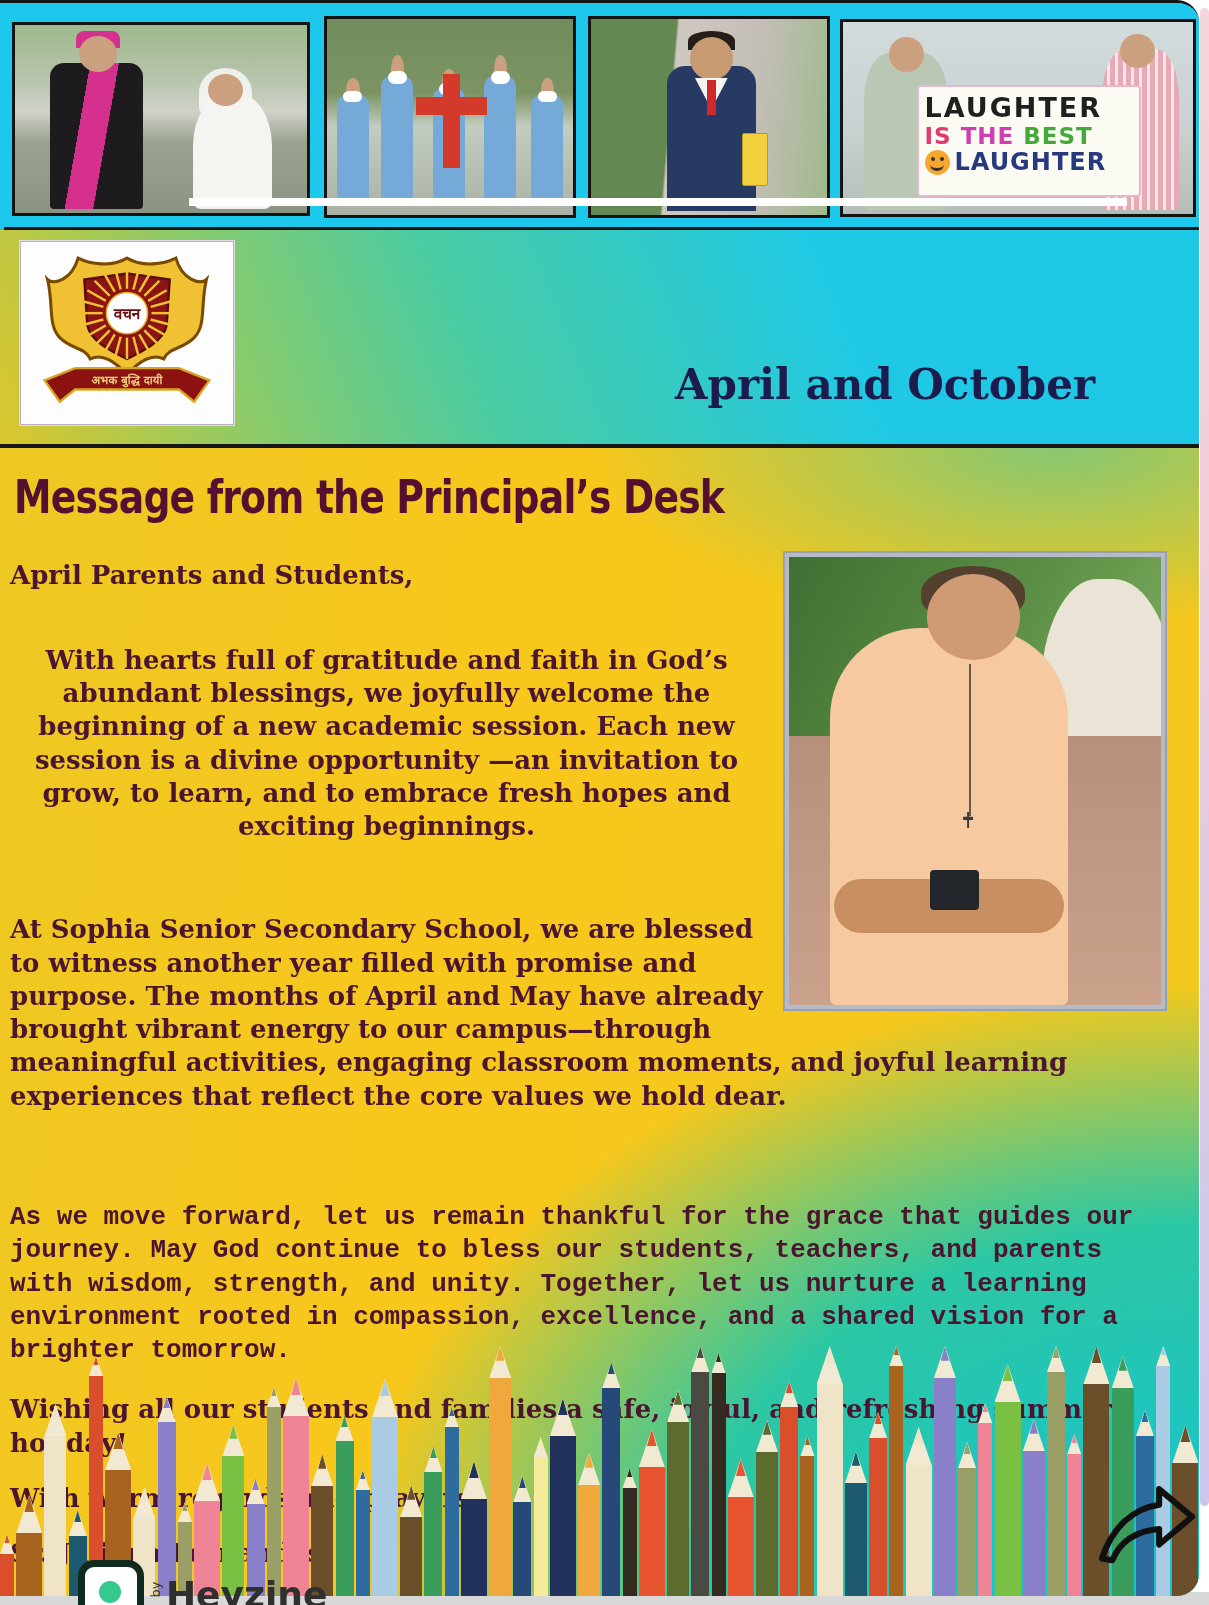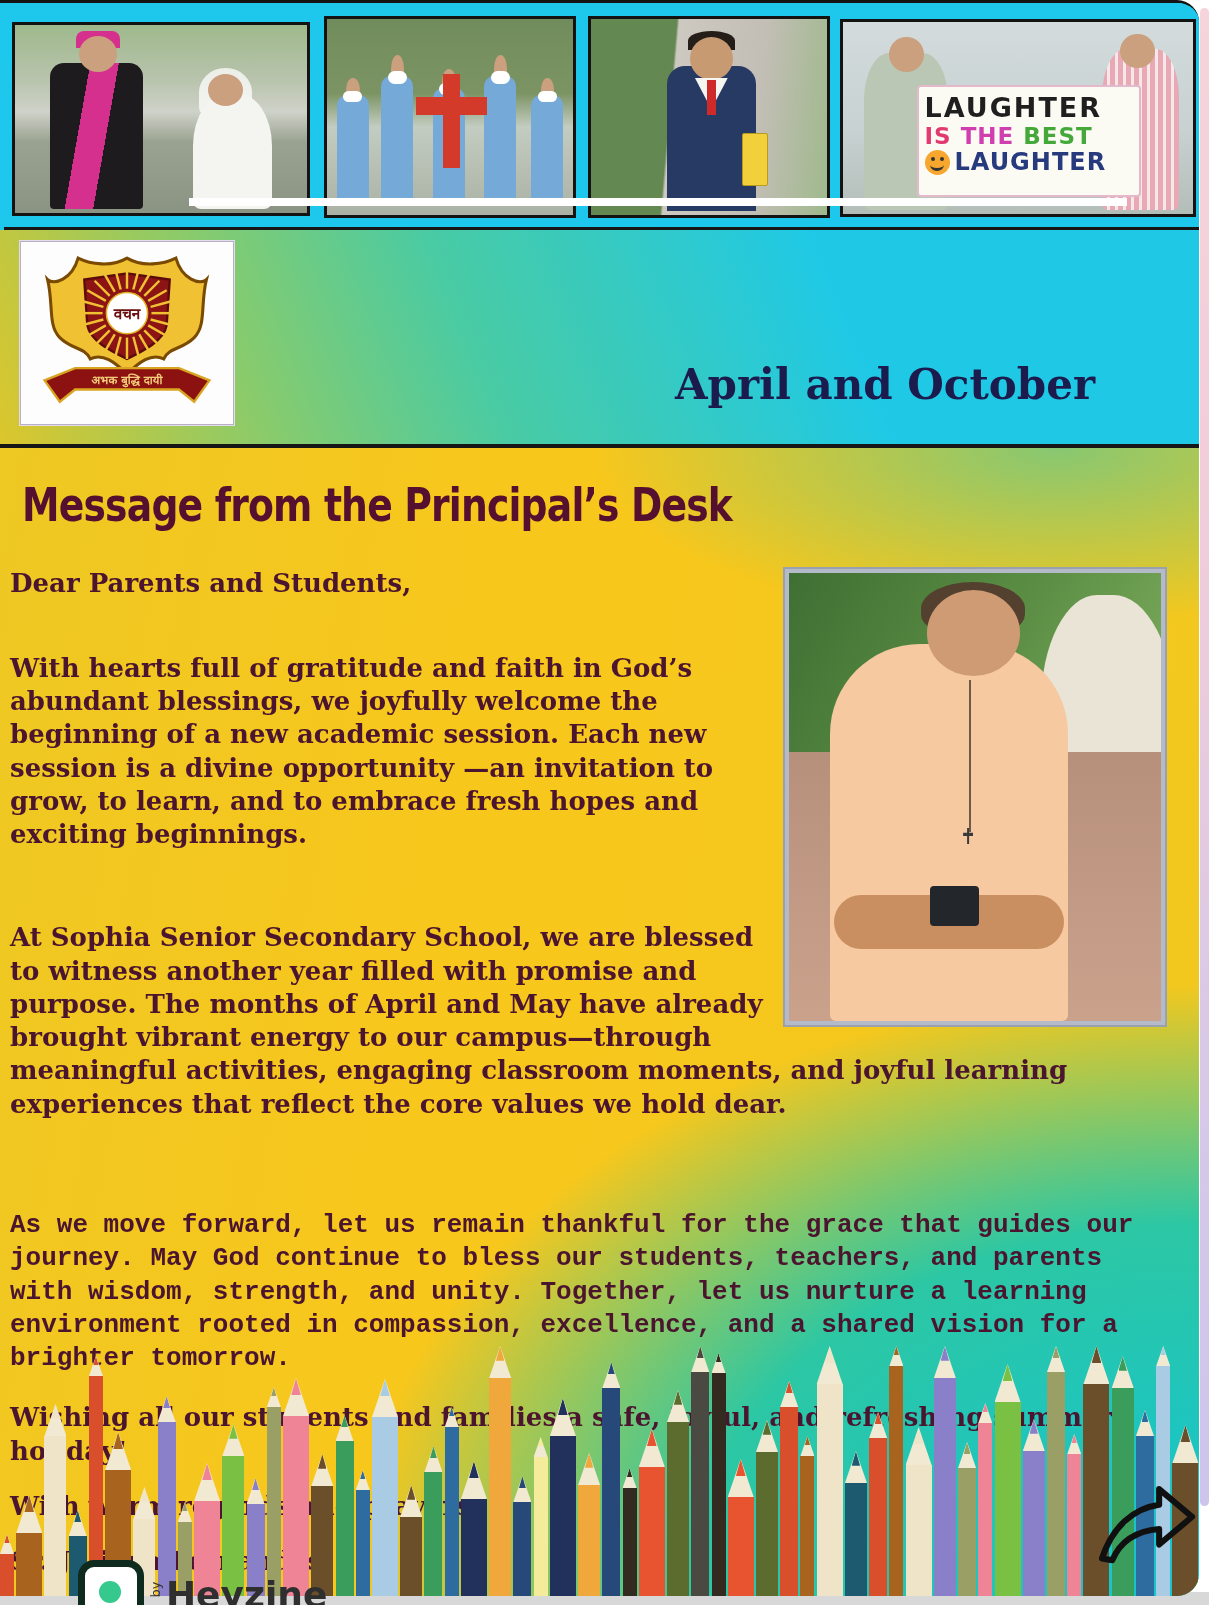--- a/index.html
+++ b/index.html
@@ -75,25 +75,25 @@
   .newsletter-subtitle{position:absolute;left:660px;top:130px;width:450px;text-align:center;
     font-family:"DejaVu Serif",serif;font-weight:bold;font-size:42px;color:#1c1b4e;}
   
   .body-section{position:absolute;left:0;top:445px;width:100%;height:1148px;
     background:
       radial-gradient(130% 95% at 100% 98%, #14c4d2 0%, #2cc7a4 32%, rgba(44,199,164,0) 54%),
       radial-gradient(55% 22% at 88% 0%, rgba(46,199,183,.55) 0%, rgba(46,199,183,0) 70%),
       linear-gradient(100deg,#eec823 0%,#f8c71c 38%,#f2c81e 100%);}
   .content{position:absolute;left:10px;top:10px;width:1155px;color:#4b142f;font-size:26px;line-height:1.28;font-weight:bold;}
   .content p{margin:0;}
-  .msg-heading{margin:12px;}
+  .msg-heading{margin:4px;}
   .msg-heading span{display:inline-block;transform:scaleX(.82);transform-origin:0 50%;
     font-family:"DejaVu Sans",sans-serif;font-weight:bold;font-size:46px;color:#551030;letter-spacing:-1px;line-height:1.1;white-space:nowrap;}
   .mt-a{margin-top:30px!important;}
-  .mt-b{margin-top:52px!important;}
+  .mt-b{margin-top:52px!important;text-align:center;}
   .mt-c{margin-top:70px!important;}
   .mt-d{margin-top:88px!important;font-family:Liberation Mono, monospace;}
   .mt-e{margin-top:26px!important;}
   .mt-f{margin-top:22px!important;}
   .principal-frame{float:right;margin:20px 0 14px 22px;width:372px;height:448px;
     border:4px solid #b5bac8;box-shadow:0 0 0 2px #9aa0ae;position:relative;overflow:hidden;background:#caa28c;}
   .pf-foliage{position:absolute;left:0;top:0;right:0;height:42%;background:linear-gradient(120deg,#3f6f33 0%,#5c8f45 55%,#7fae5e 100%);}
   .pf-ground{position:absolute;left:0;bottom:0;right:0;height:60%;background:linear-gradient(#b7907c 0%,#caa28c 100%);}
   .pf-statue{position:absolute;right:-14px;top:5%;width:36%;height:58%;background:#e9e4d6;border-radius:42% 46% 36% 46%;}
   .pf-body{position:absolute;bottom:0;left:11%;width:64%;height:84%;background:#f6c9a0;border-radius:90px 90px 6px 6px;}
@@ -239,21 +239,21 @@
         <div class="pf-ground"></div>
         <div class="pf-body"></div>
         <div class="pf-hair"></div>
         <div class="pf-head"></div>
         <div class="pf-necklace"></div>
         <div class="pf-cross"></div>
         <div class="pf-arms"></div>
         <div class="pf-phone"></div>
       </div>
 
-      <p class="mt-a">Dear Parents and Students,</p>
+      <p class="mt-a">April Parents and Students,</p>
       <p class="mt-b">With hearts full of gratitude and faith in God’s abundant blessings, we joyfully welcome the beginning of a new academic session. Each new session is a divine opportunity —an invitation to grow, to learn, and to embrace fresh hopes and exciting beginnings.</p>
       <p class="mt-c">At Sophia Senior Secondary School, we are blessed to witness another year filled with promise and purpose. The months of April and May have already brought vibrant energy to our campus—through meaningful activities, engaging classroom moments, and joyful learning experiences that reflect the core values we hold dear.</p>
       <p class="mt-d">As we move forward, let us remain thankful for the grace that guides our journey. May God continue to bless our students, teachers, and parents with wisdom, strength, and unity. Together, let us nurture a learning environment rooted in compassion, excellence, and a shared vision for a brighter tomorrow.</p>
       <p class="mt-e">Wishing all our students and families a safe, joyful, and refreshing summer holiday!</p>
       <p class="mt-f">With warm regards and prayers,</p>
       <p class="mt-f">Sr. Juliana Fernandes</p>
       <p class="mt-f">Principal</p>
 
     </div>
 

